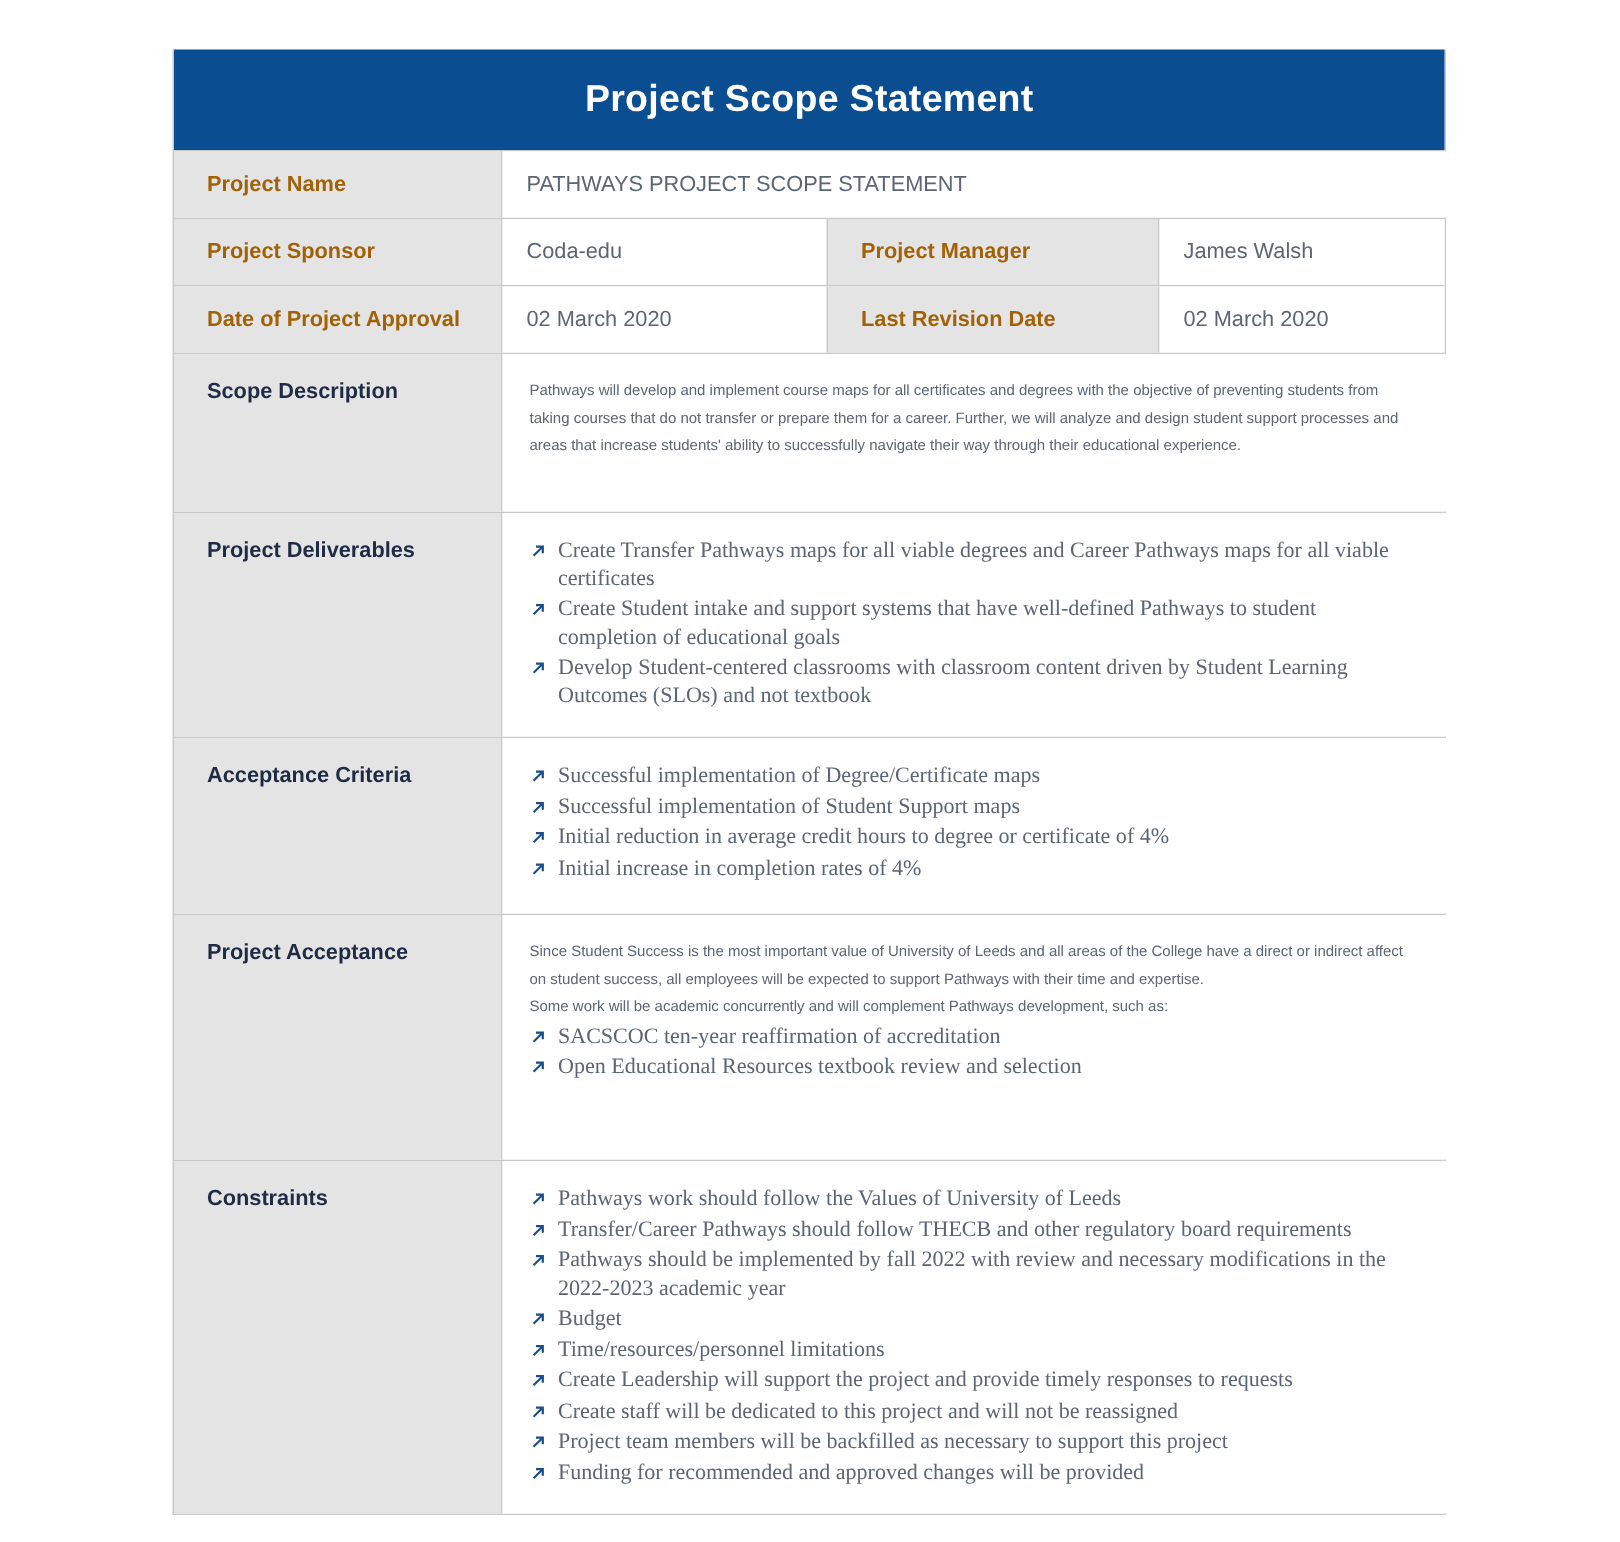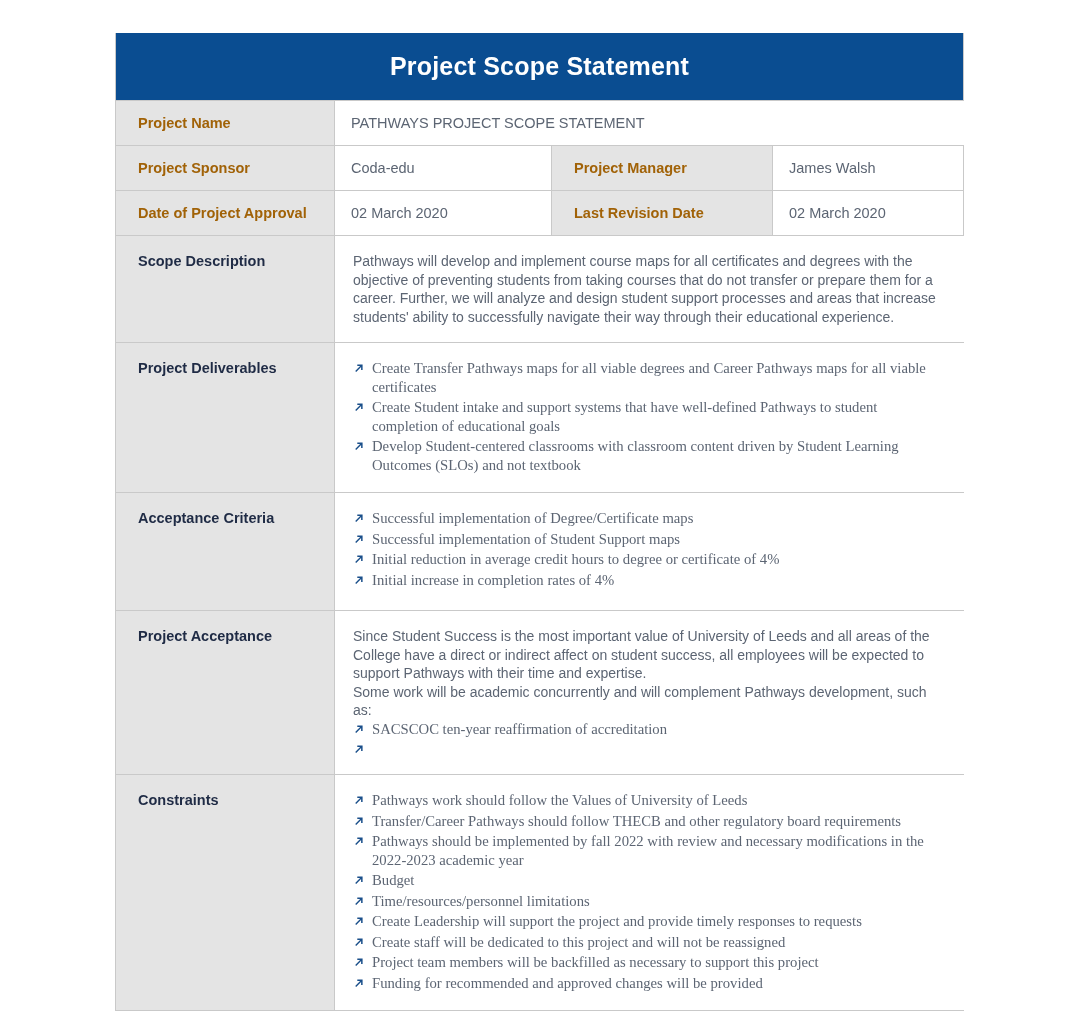--- a/index.html
+++ b/index.html
@@ -105,21 +105,21 @@
     padding: 16px 22px 16px 18px;
     box-sizing: border-box;
     color: #5c6573;
     font-size: 14.7px;
     line-height: 18.5px;
   }
 
   .para {
     margin: 0;
     color: #5c6573;
-    font-size: 14px;
+    font-size: 10px;
     line-height: 18.5px;
   }
   .para + .para { margin-top: 0; }
 
   ul.arrow-list {
     list-style: none;
     margin: 0;
     padding: 0;
   }
   ul.arrow-list li {
@@ -273,20 +273,21 @@
                 </svg>
             </span>
             <span>SACSCOC ten-year reaffirmation of accreditation</span>
           </li>
           <li>
             <span class="bullet-icon">
               <svg width="11" height="11" viewBox="0 0 11 11">
                   <path d="M2.2 8.0 L7.1 3.1 L4.3 3.1 L4.3 1.6 L9.6 1.6 L9.6 6.9 L8.1 6.9 L8.1 4.1 L3.2 9.0 Z" fill="#1a4f8a"></path>
                 </svg>
             </span>
+            <span>Open Educational Resources textbook review and selection</span>
           </li>
         </ul>
       </div>
     </div>
 
     <div class="section-row h-constr">
       <div class="section-label">Constraints</div>
       <div class="section-body">
         <ul class="arrow-list">
           <li>

